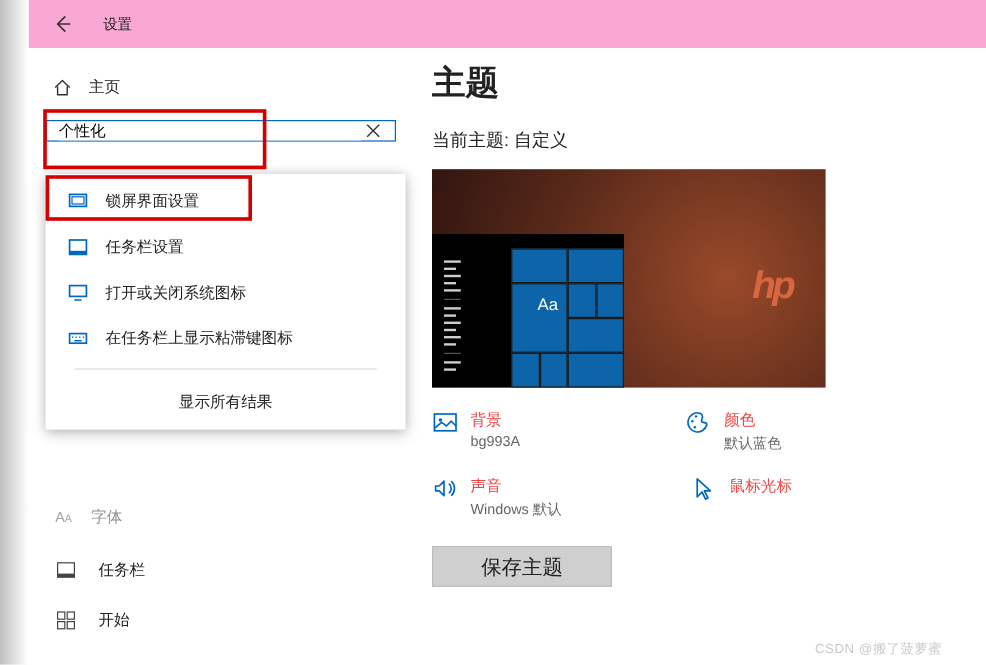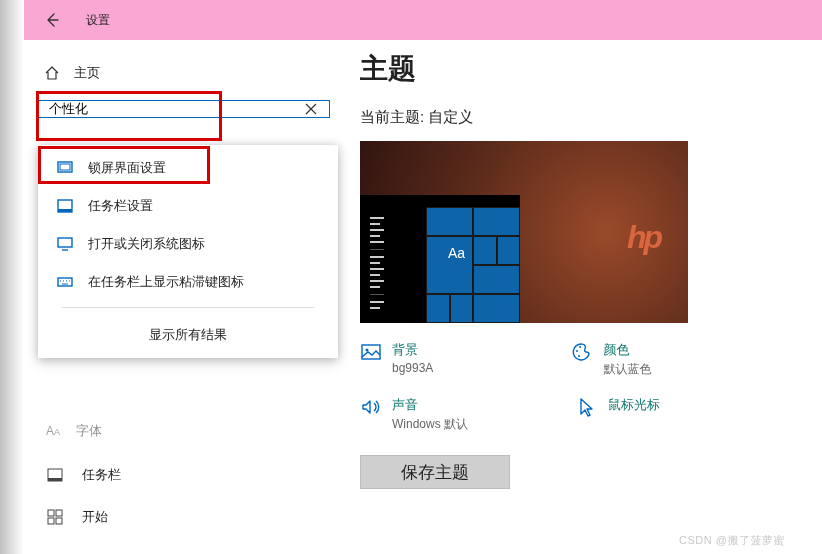--- a/index.html
+++ b/index.html
@@ -81,21 +81,21 @@
   .mini-strip div{ height:2px; background:#ccc; width:14px;}
   .mini-strip div.short{ width:10px;}
   .mini-strip div.sep{ height:1px; background:#555; margin:2px 0;}
   .mini-tiles{ position:absolute; left:66px; top:12px; width:94px; height:116px; background:#0d64a8;}
   .mini-tiles .grid{ position:absolute; inset:0; }
   .mini-tiles .grid div{ position:absolute; border:1px solid #1a1a1a;}
   .aa { position:absolute; left:88px; top:50px; color:#fff; font-size:14px;}
   .setting-row { display:flex; gap:90px; margin-top:18px;}
   .setting { display:flex; gap:10px; }
   .setting .icn{ width:22px; height:22px; color:#0067c0; display:flex; align-items:center; justify-content:center;}
-  .setting .lbl{ font-size:13px; color:#0f766e;}
+  .setting .lbl{ font-size:13px; color:#ef4444;}
   .setting .sub{ font-size:12px; color:#666; margin-top:2px;}
   .save-btn{
     margin-top:22px; width:150px; height:34px;
     background:#cfcfcf; border:1px solid #bdbdbd; font-size:17px;
     display:flex; align-items:center; justify-content:center; cursor:pointer;
   }
   
   .redbox{ position:absolute; border:3px solid #d40000; pointer-events:none; z-index:30;}
   
   .watermark{ position:absolute; right:37px; bottom:6px; font-size:11px; color:#c9c9c9; letter-spacing:0.5px;}

